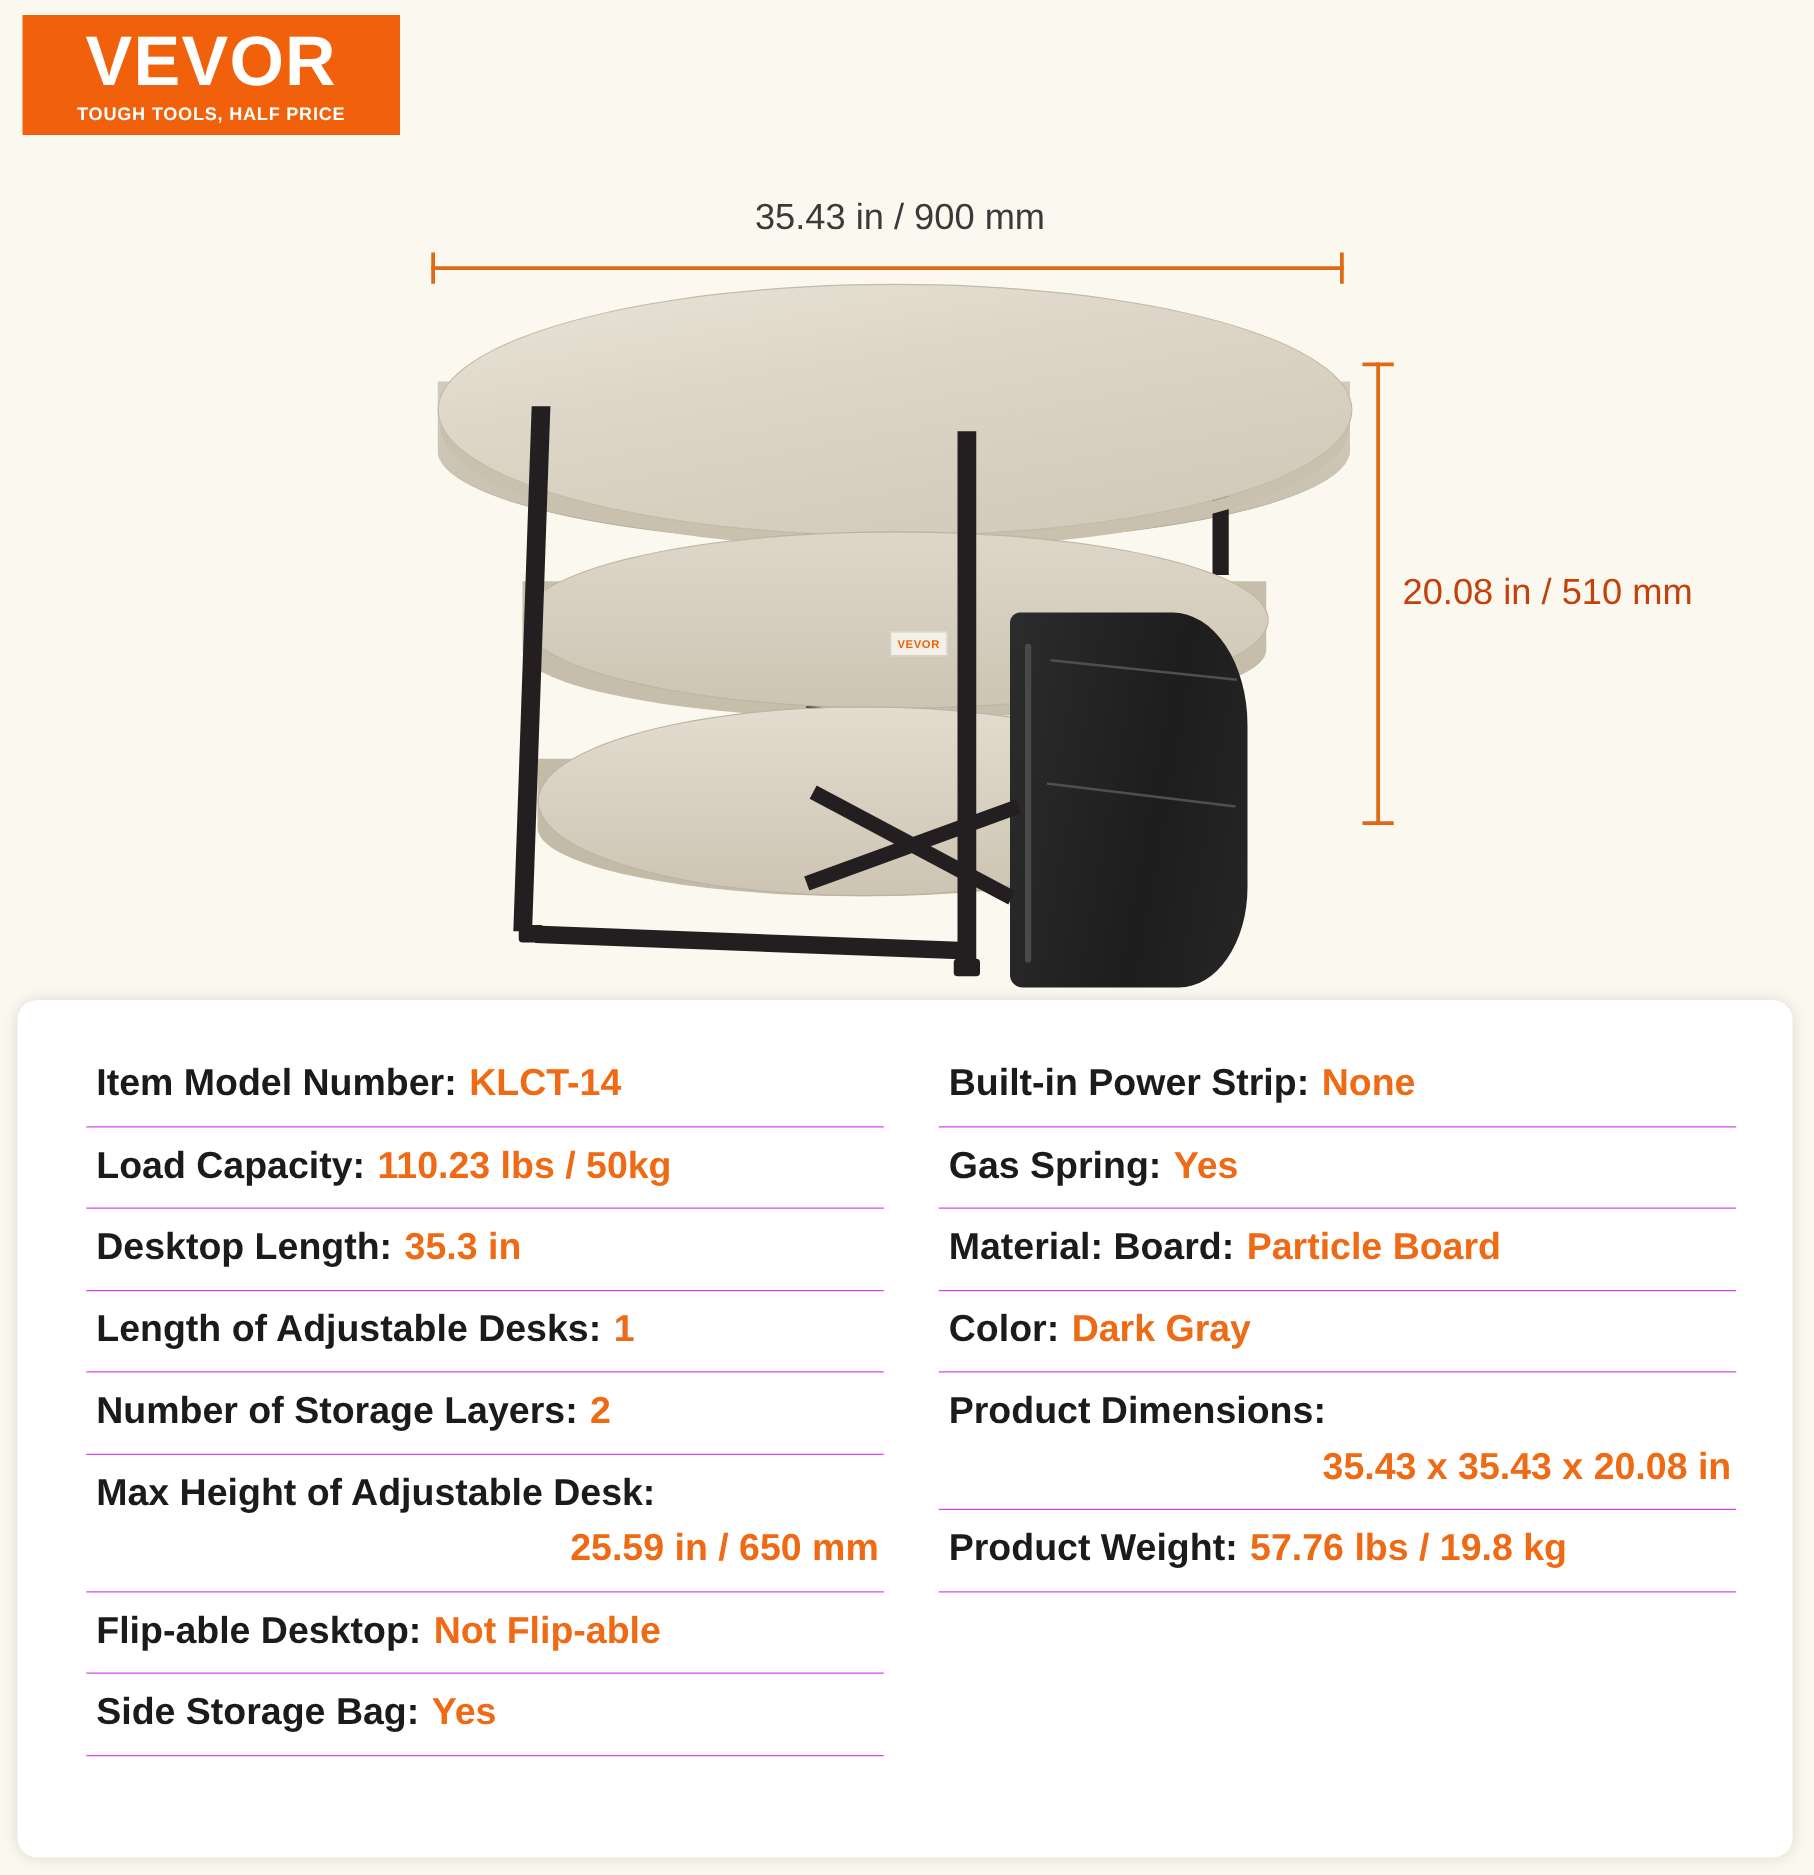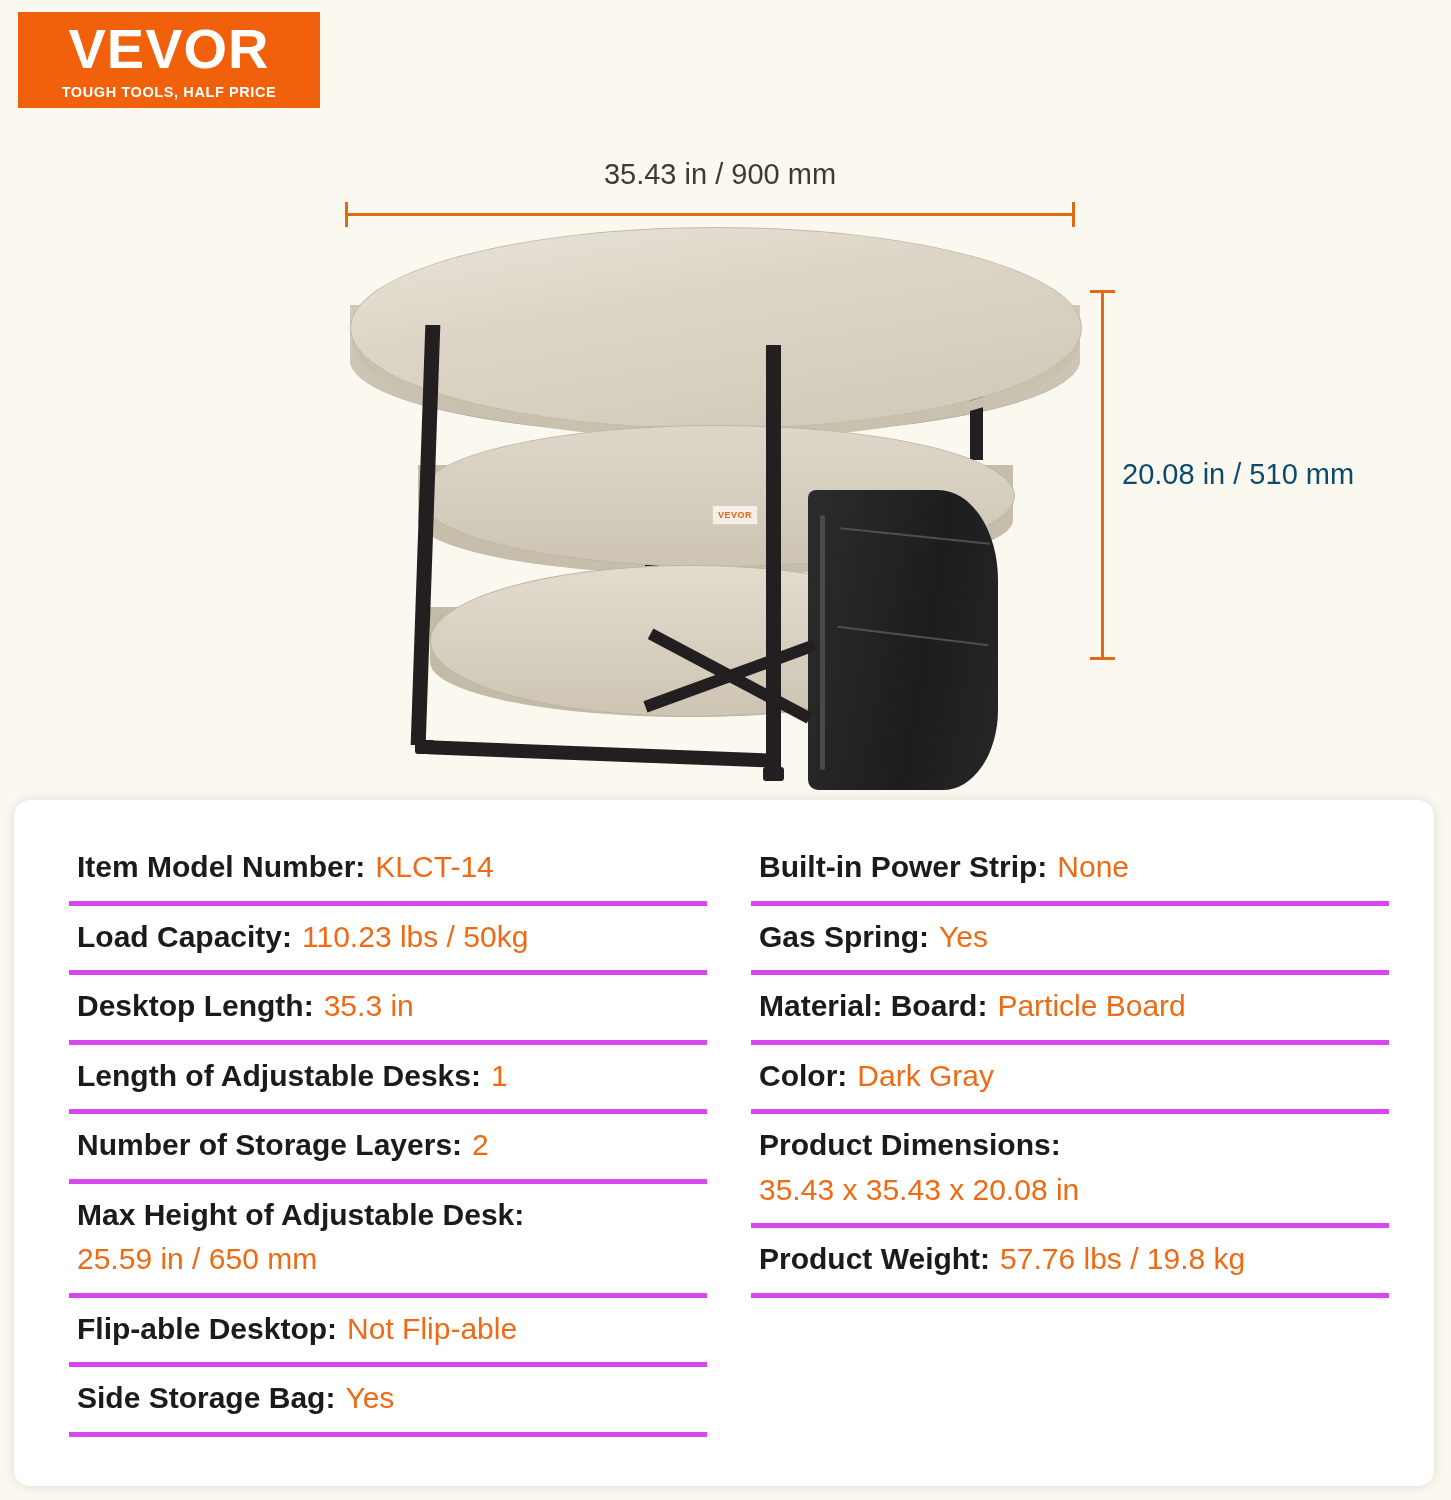--- a/index.html
+++ b/index.html
@@ -97,21 +97,21 @@
     height: 3px;
     background: #e06a13;
   }
   .dim-right-line:before { top: 0; }
   .dim-right-line:after { bottom: 0; }
   .dim-right-label {
     position: absolute;
     left: 1122px;
     top: 338px;
     font-size: 29px;
-    color: #0c4a6e;
+    color: #c2410c;
     white-space: nowrap;
   }
 
   
   .table-wrap {
     position: absolute;
     left: 340px;
     top: 95px;
     width: 760px;
     height: 560px;
@@ -265,43 +265,44 @@
     display: flex;
   }
   .spec-col {
     width: 50%;
     box-sizing: border-box;
   }
   .spec-col.left { padding-right: 22px; }
   .spec-col.right { padding-left: 22px; }
 
   .spec-row {
-    border-bottom: 5px solid #d946ef;
+    border-bottom: 1px solid #d946ef;
     padding: 11px 4px 13px 8px;
     min-height: 43px;
     box-sizing: border-box;
     display: flex;
     align-items: flex-start;
     flex-wrap: wrap;
   }
   .spec-row.tall { min-height: 100px; align-content: flex-start; }
   .spec-row.blank { border-bottom: none; }
   .spec-label {
     font-size: 30px;
     font-weight: bold;
     color: #1b1b1b;
     white-space: nowrap;
     line-height: 1.35;
   }
   .spec-value {
     font-size: 30px;
-    font-weight: normal;
+    font-weight: bold;
     color: #ee6a14;
     margin-left: 10px;
     line-height: 1.35;
+    text-align: right;
   }
   .spec-row.tall .spec-value { margin-left: 0; width: 100%; margin-top: 4px; }
   .spec-row.tall .spec-label { width: 100%; }
 </style>
 </head>
 <body>
 
 <div class="logo">
   <div class="logo-word">VEVOR</div>
   <div class="logo-tag">TOUGH TOOLS, HALF PRICE</div>

